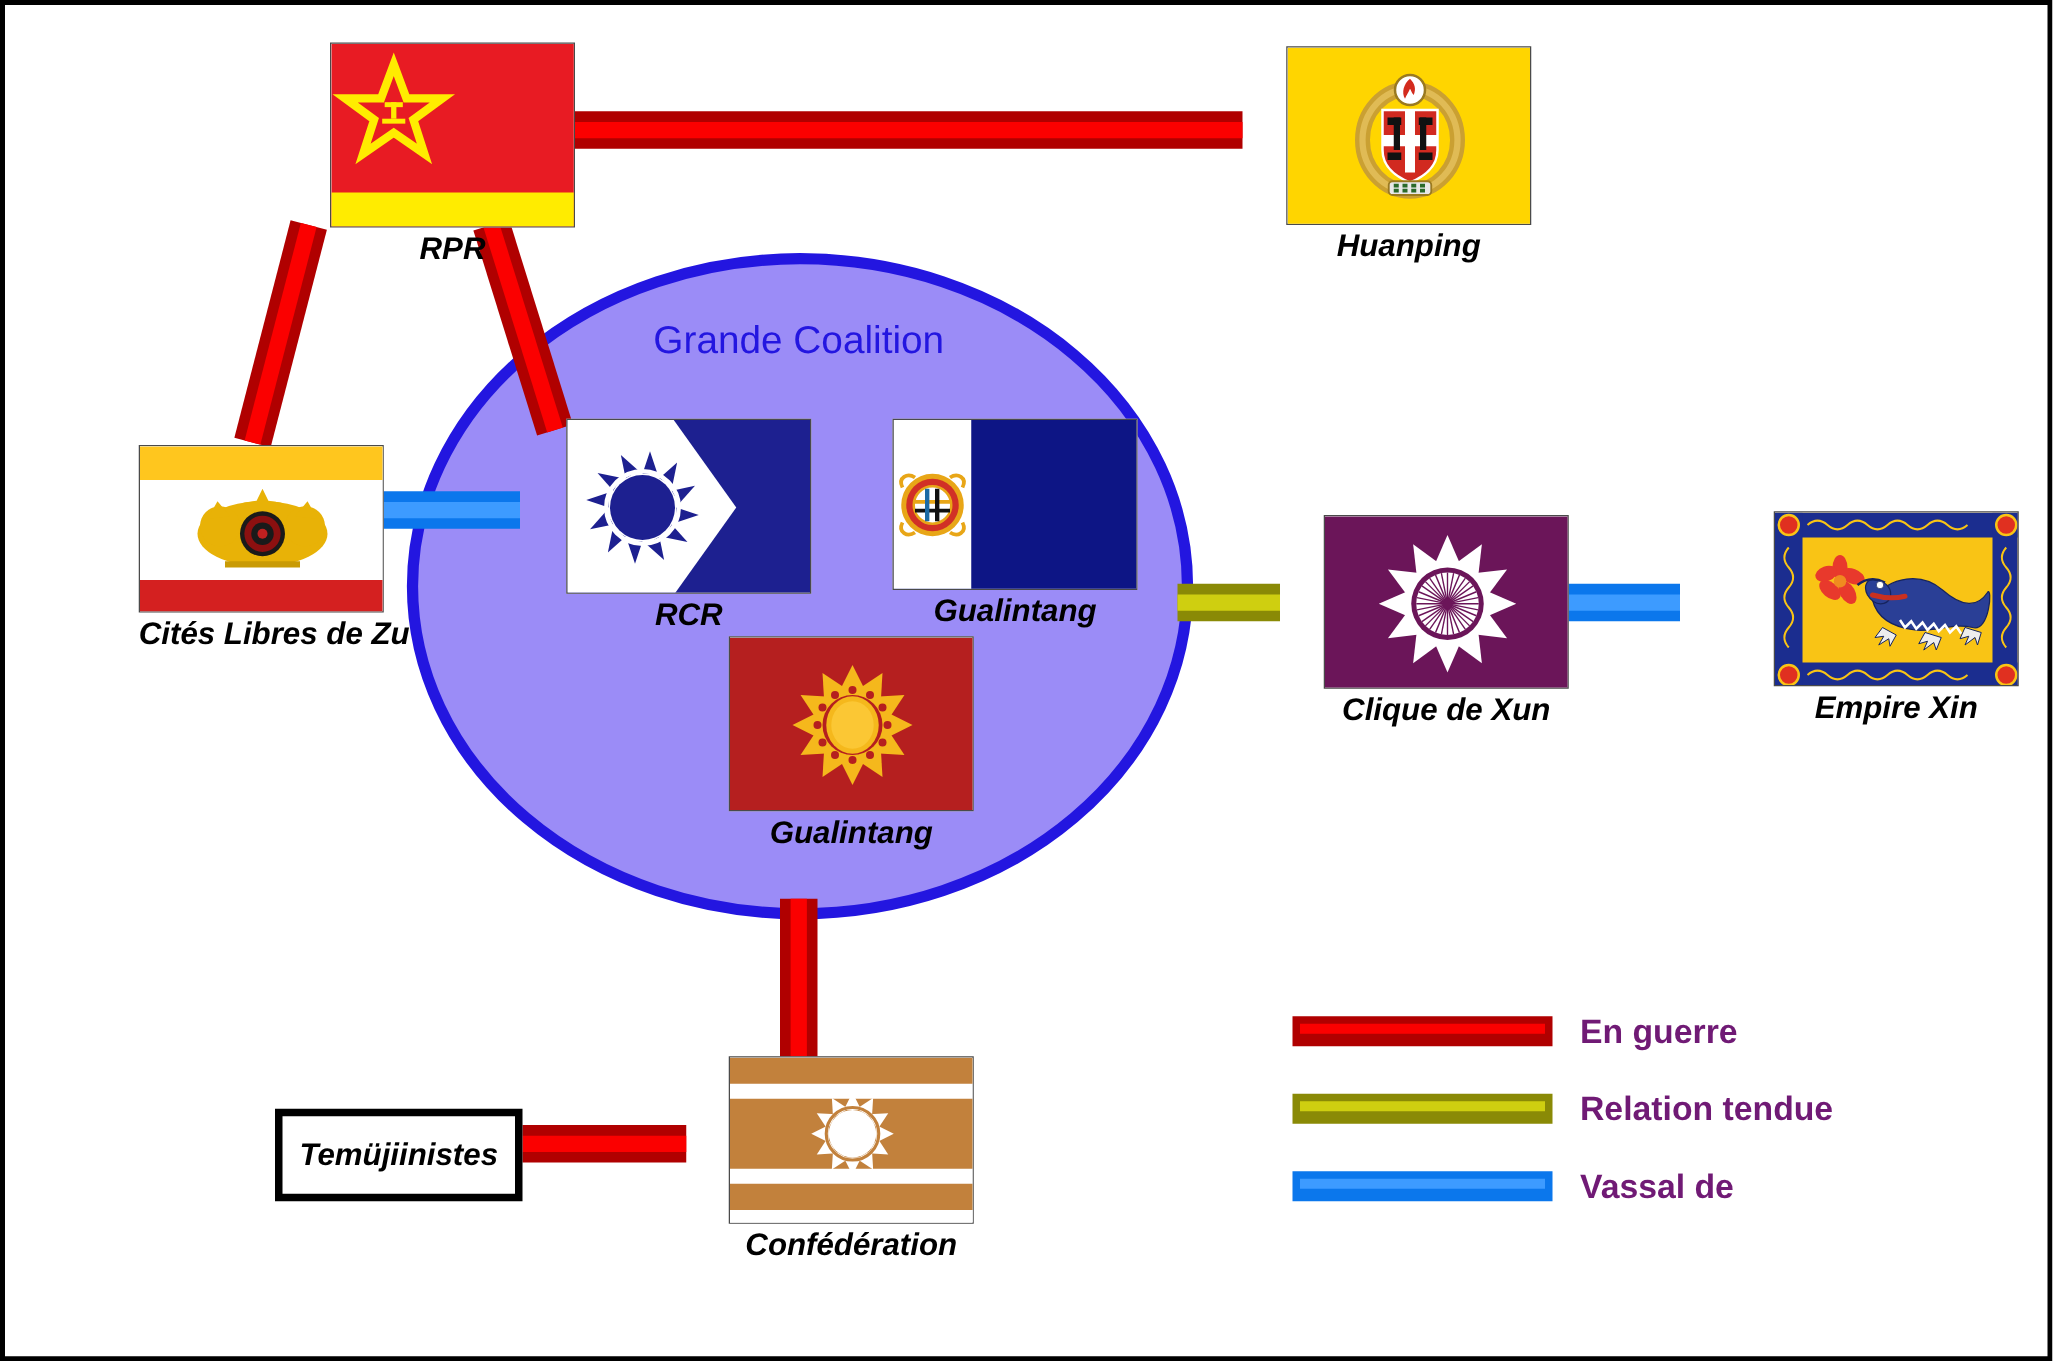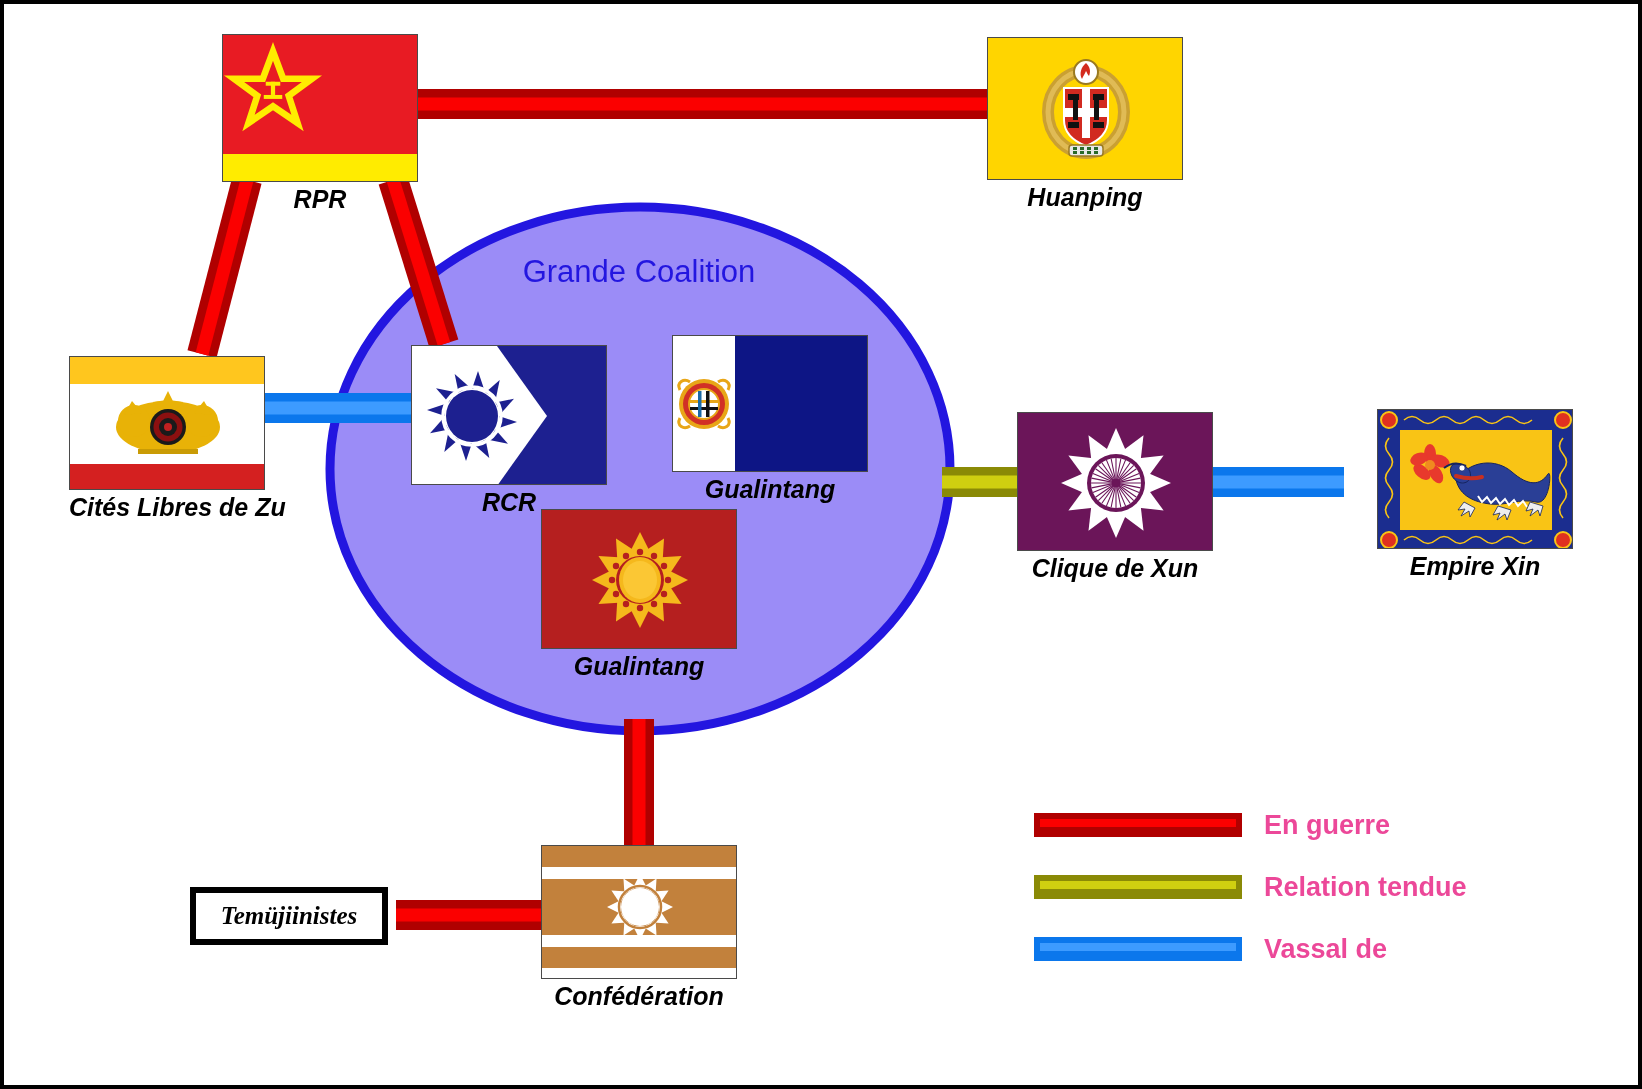--- a/index.html
+++ b/index.html
@@ -11,21 +11,21 @@
     height:1089px;
     background:#ffffff;
     border:4px solid #000000;
     box-sizing:border-box;
     overflow:hidden;
   }
 
   .layer-lines{position:absolute;left:0;top:0;width:1642px;height:1089px;}
   .layer-ellipse{position:absolute;left:0;top:0;width:1642px;height:1089px;}
 
-  .node{position:absolute;}
+  .node{position:absolute;margin-left:42px;}
   .flagbox{
     position:relative;
     border:1.5px solid #4a4a4a;
     box-sizing:border-box;
     overflow:hidden;
     background:#fff;
   }
   .nodelabel{
     text-align:center;
     font-weight:bold;
@@ -60,21 +60,21 @@
     font-weight:bold;font-style:italic;font-size:25px;color:#000;
     font-family:"Liberation Sans", sans-serif;
   }
 
   
   .legend{position:absolute;left:1030px;top:790px;}
   .legend-row{display:flex;align-items:center;height:62px;}
   .legend-swatch{width:208px;height:24px;position:relative;}
   .legend-swatch i{position:absolute;left:6px;right:6px;top:6px;height:8px;display:block;}
   .legend-text{
-    margin-left:22px;font-weight:bold;font-size:27px;color:#ec4899;
+    margin-left:22px;font-weight:bold;font-size:27px;color:#701a75;
     font-family:"Liberation Sans", sans-serif;white-space:nowrap;
   }
 </style>
 </head>
 <body>
 
 <div id="canvas">
 
   <svg class="layer-ellipse" viewBox="0 0 1642 1089" preserveAspectRatio="none">
     <ellipse cx="636" cy="465" rx="310" ry="262" fill="#9b8cf7" stroke="#2316e0" stroke-width="9"></ellipse>
@@ -200,21 +200,21 @@
           <circle cx="0" cy="4" r="14.5" fill="#8c1010"></circle>
           <circle cx="0" cy="4" r="9" fill="#1a1a1a"></circle>
           <circle cx="0" cy="4" r="4" fill="#c02020"></circle>
           <rect x="-30" y="26" width="60" height="5" fill="#c99b05"></rect>
         </g>
       </svg>
     </div>
     <div class="nodelabel">Cités Libres de Zu</div>
   </div>
 
-  <div class="node" style="left:407px;top:341px;">
+  <div class="node" style="left:407px;top:331px;">
     <div class="flagbox" style="width:196px;height:140px;">
       <svg viewBox="0 0 196 140" width="196" height="140" preserveAspectRatio="none">
         <rect x="0" y="0" width="196" height="140" fill="#1d2090"></rect>
         <path d="M0,0 L85,0 L135,70 L85,140 L0,140 Z" fill="#ffffff"></path>
         <g transform="translate(60,70)" fill="#1d2090">
           <circle cx="0" cy="0" r="26"></circle>
           <g>
             <path d="M0,-27 l6,-18 l6,18 Z" transform="rotate(0)"></path>
             <path d="M0,-27 l6,-18 l6,18 Z" transform="rotate(30)"></path>
             <path d="M0,-27 l6,-18 l6,18 Z" transform="rotate(60)"></path>
@@ -424,21 +424,21 @@
             <path d="M-7,-19 L0,-33 L7,-19 Z" transform="rotate(330)"></path>
           </g>
           <circle cx="0" cy="0" r="19" fill="#ffffff"></circle>
           <circle cx="0" cy="0" r="21" fill="none" stroke="#c2813c" stroke-width="2.5"></circle>
         </g>
       </svg>
     </div>
     <div class="nodelabel">Confédération</div>
   </div>
 
-  <div class="textbox" style="left:186px;top:883px;width:198px;height:58px;font-family:Liberation Serif, serif;">
+  <div class="textbox" style="left:216px;top:883px;width:198px;height:74px;">
     <span>Temüjiinistes</span>
   </div>
 
   <div class="legend">
 
     <div class="legend-row">
       <div class="legend-swatch" style="background:#b00000;">
         <i style="background:#fb0000;"></i>
       </div>
       <div class="legend-text">En guerre</div>

